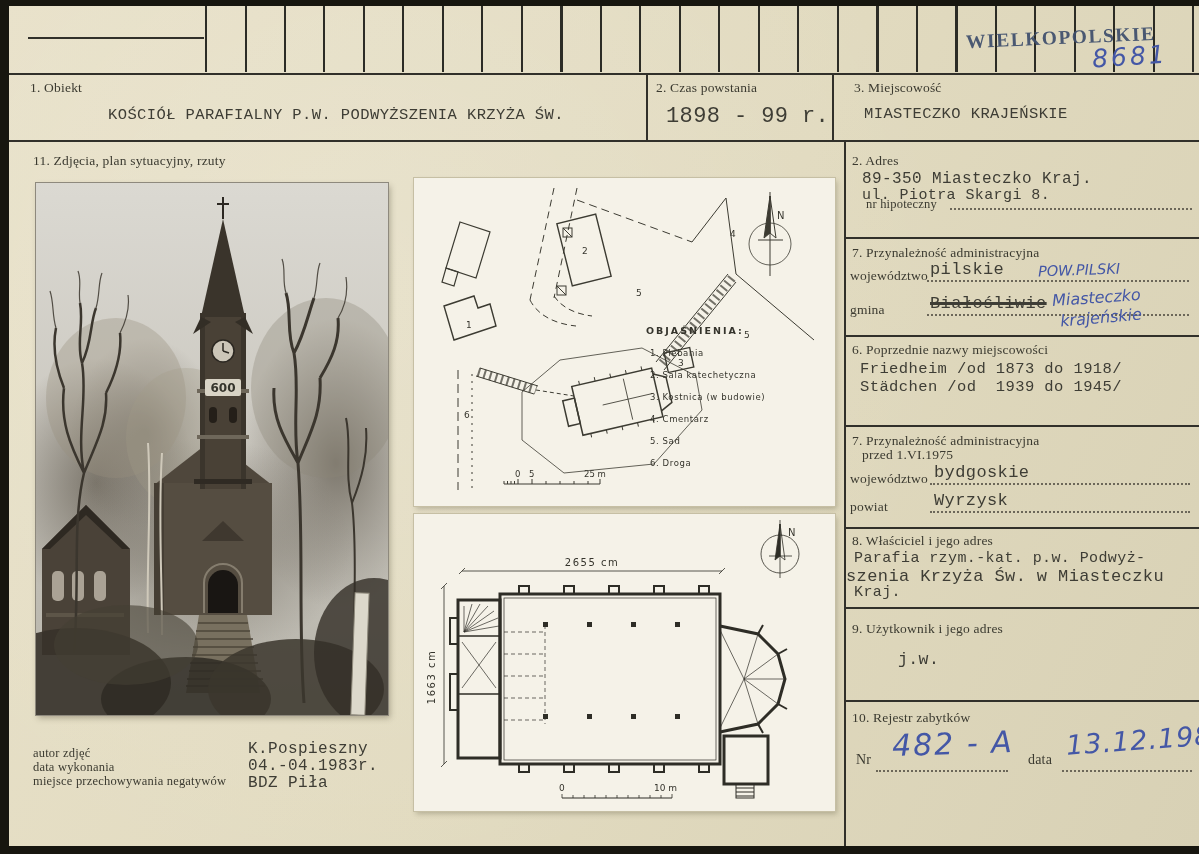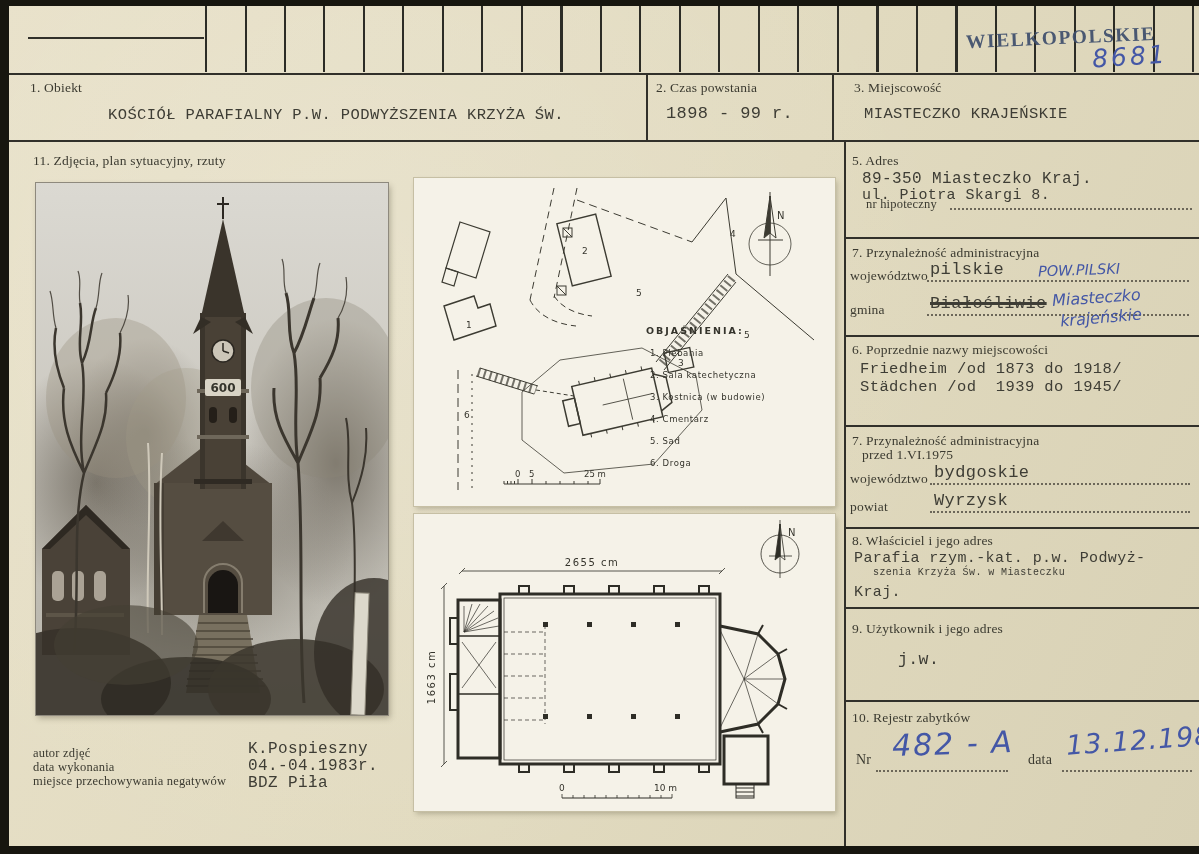--- a/index.html
+++ b/index.html
@@ -54,27 +54,27 @@
   <div class="hl" style="left:844px;top:237px;width:355px"></div>
   <div class="hl" style="left:844px;top:335px;width:355px"></div>
   <div class="hl" style="left:844px;top:425px;width:355px"></div>
   <div class="hl" style="left:844px;top:527px;width:355px"></div>
   <div class="hl" style="left:844px;top:607px;width:355px"></div>
   <div class="hl" style="left:844px;top:700px;width:355px"></div>
 
   <div class="label" style="left:30px;top:80px">1. Obiekt</div>
   <div class="typed" style="left:108px;top:106px;font-size:15.5px">KOŚCIÓŁ PARAFIALNY P.W. PODWYŻSZENIA KRZYŻA ŚW.</div>
   <div class="label" style="left:656px;top:80px">2. Czas powstania</div>
-  <div class="typed" style="left:666px;top:104px;font-size:17px">1898 - 99 r.</div>
+  <div class="typed" style="left:666px;top:104px;font-size:22px">1898 - 99 r.</div>
   <div class="label" style="left:854px;top:80px">3. Miejscowość</div>
   <div class="typed" style="left:864px;top:105px;font-size:15.5px">MIASTECZKO KRAJEŃSKIE</div>
 
   <div class="label" style="left:33px;top:153px">11. Zdjęcia, plan sytuacyjny, rzuty</div>
 
-  <div class="label" style="left:852px;top:153px">5. Adres</div>
+  <div class="label" style="left:852px;top:153px">2. Adres</div>
   <div class="typed" style="left:862px;top:170px;font-size:16px">89-350 Miasteczko Kraj.</div>
   <div class="typed" style="left:862px;top:187px;font-size:15px">ul. Piotra Skargi 8.</div>
   <div class="label small" style="left:866px;top:197px">nr hipoteczny</div>
   <div class="dot" style="left:950px;top:208px;width:242px"></div>
 
   <div class="label" style="left:852px;top:245px">7. Przynależność administracyjna</div>
   <div class="label" style="left:850px;top:268px">województwo</div>
   <div class="typed" style="left:930px;top:260px;font-size:17px">pilskie</div>
   <div class="dot" style="left:927px;top:280px;width:262px"></div>
   <div class="hand" style="left:1038px;top:262px;font-size:14.5px;transform:rotate(-2deg)">POW.PILSKI</div>
@@ -92,21 +92,21 @@
   <div class="label" style="left:862px;top:447px">przed 1.VI.1975</div>
   <div class="label" style="left:850px;top:471px">województwo</div>
   <div class="typed" style="left:934px;top:463px;font-size:17px">bydgoskie</div>
   <div class="dot" style="left:930px;top:483px;width:260px"></div>
   <div class="label" style="left:850px;top:499px">powiat</div>
   <div class="typed" style="left:934px;top:491px;font-size:17px">Wyrzysk</div>
   <div class="dot" style="left:930px;top:511px;width:260px"></div>
 
   <div class="label" style="left:852px;top:533px">8. Właściciel i jego adres</div>
   <div class="typed" style="left:854px;top:550px;font-size:15px">Parafia rzym.-kat. p.w. Podwyż-</div>
-  <div class="typed" style="left:873px;top:567px;font-size:10px">szenia Krzyża Św. w Miasteczku</div>
+  <div class="typed" style="left:846px;top:567px;font-size:17px">szenia Krzyża Św. w Miasteczku</div>
   <div class="typed" style="left:854px;top:584px;font-size:15px">Kraj.</div>
 
   <div class="label" style="left:852px;top:621px">9. Użytkownik i jego adres</div>
   <div class="typed" style="left:898px;top:650px;font-size:16.5px">j.w.</div>
 
   <div class="label" style="left:852px;top:710px">10. Rejestr zabytków</div>
   <div class="label" style="left:856px;top:752px;font-size:14px">Nr</div>
   <div class="hand" style="left:892px;top:726px;font-size:30px;transform:rotate(-2deg);letter-spacing:2px">482 - A</div>
   <div class="dot" style="left:876px;top:770px;width:132px"></div>
   <div class="label" style="left:1028px;top:752px;font-size:14px">data</div>

